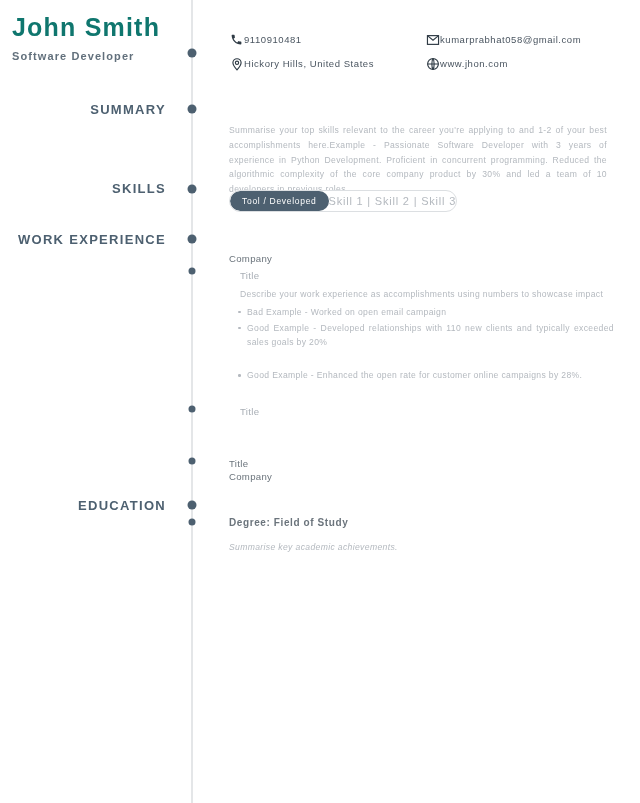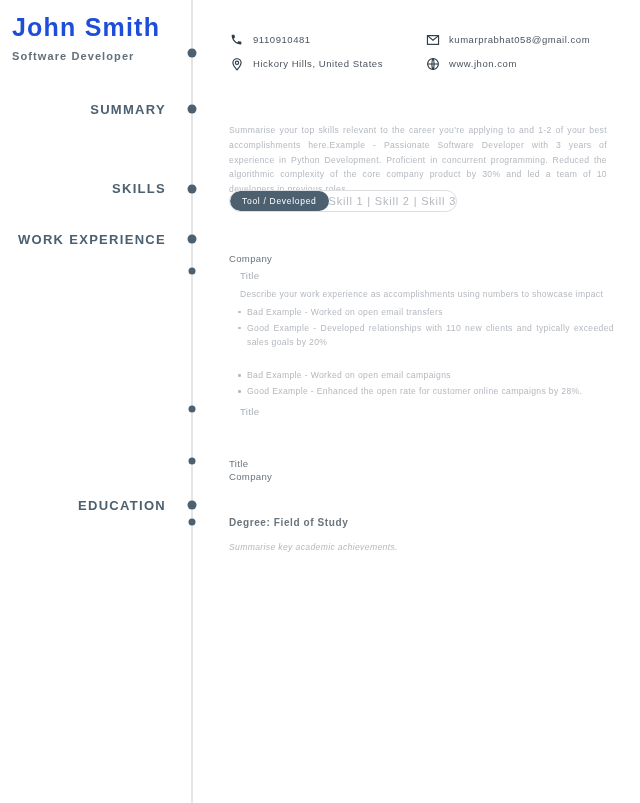--- a/index.html
+++ b/index.html
@@ -44,21 +44,21 @@
   }
   .name {
     position: absolute;
     left: 0; top: 14px;
     width: 168px;
     text-align: left;
     padding-left: 12px;
     box-sizing: border-box;
     font-size: 25px;
     font-weight: bold;
-    color: #1d4ed8;
+    color: #0f766e;
     letter-spacing: 1.2px;
     line-height: 1.1;
   }
   .role {
     position: absolute;
     left: 0; top: 50px;
     width: 168px;
     text-align: left;
     padding-left: 12px;
     box-sizing: border-box;
@@ -89,21 +89,20 @@
     width: 390px;
   }
   .contact-row {
     display: flex;
     align-items: flex-start;
     margin-bottom: 9px;
   }
   .contact-cell {
     display: flex;
     align-items: center;
-    gap: 9px;
   }
   .contact-cell.first { width: 196px; }
   .contact-ico {
     width: 15px;
     height: 15px;
     flex: 0 0 15px;
     display: flex;
     align-items: center;
     justify-content: center;
     color: #2f3b45;
@@ -292,26 +291,25 @@
 
 <div style="position:absolute; left:229px; top:253px; width:378px;">
 
   <div class="company-name">Company</div>
 
   <div class="job-title indent" style="margin-top:6px">Title</div>
 
   <div class="body-text indent" style="margin-top:6px; width:367px;">Describe your work experience as accomplishments using numbers to showcase impact</div>
 
   <ul class="bullets indent" style="margin-top:3px; width:367px;">
-    <li>Bad Example - Worked on open email transfers</li>
+    <li>Bad Example - Worked on open email campaign</li>
     <li>Good Example - Developed relationships with 110 new clients and typically exceeded sales goals by 20%</li>
   </ul>
 
   <ul class="bullets indent" style="margin-top:18px; width:367px;">
-    <li>Bad Example - Worked on open email campaigns</li>
     <li>Good Example - Enhanced the open rate for customer online campaigns by 28%.</li>
   </ul>
 </div>
 
 <div style="position:absolute; left:229px; top:406px; width:378px;">
   <div class="job-title indent">Title</div>
 </div>
 
 <div style="position:absolute; left:229px; top:458px; width:378px;">
   <div class="company-name">Title</div>

